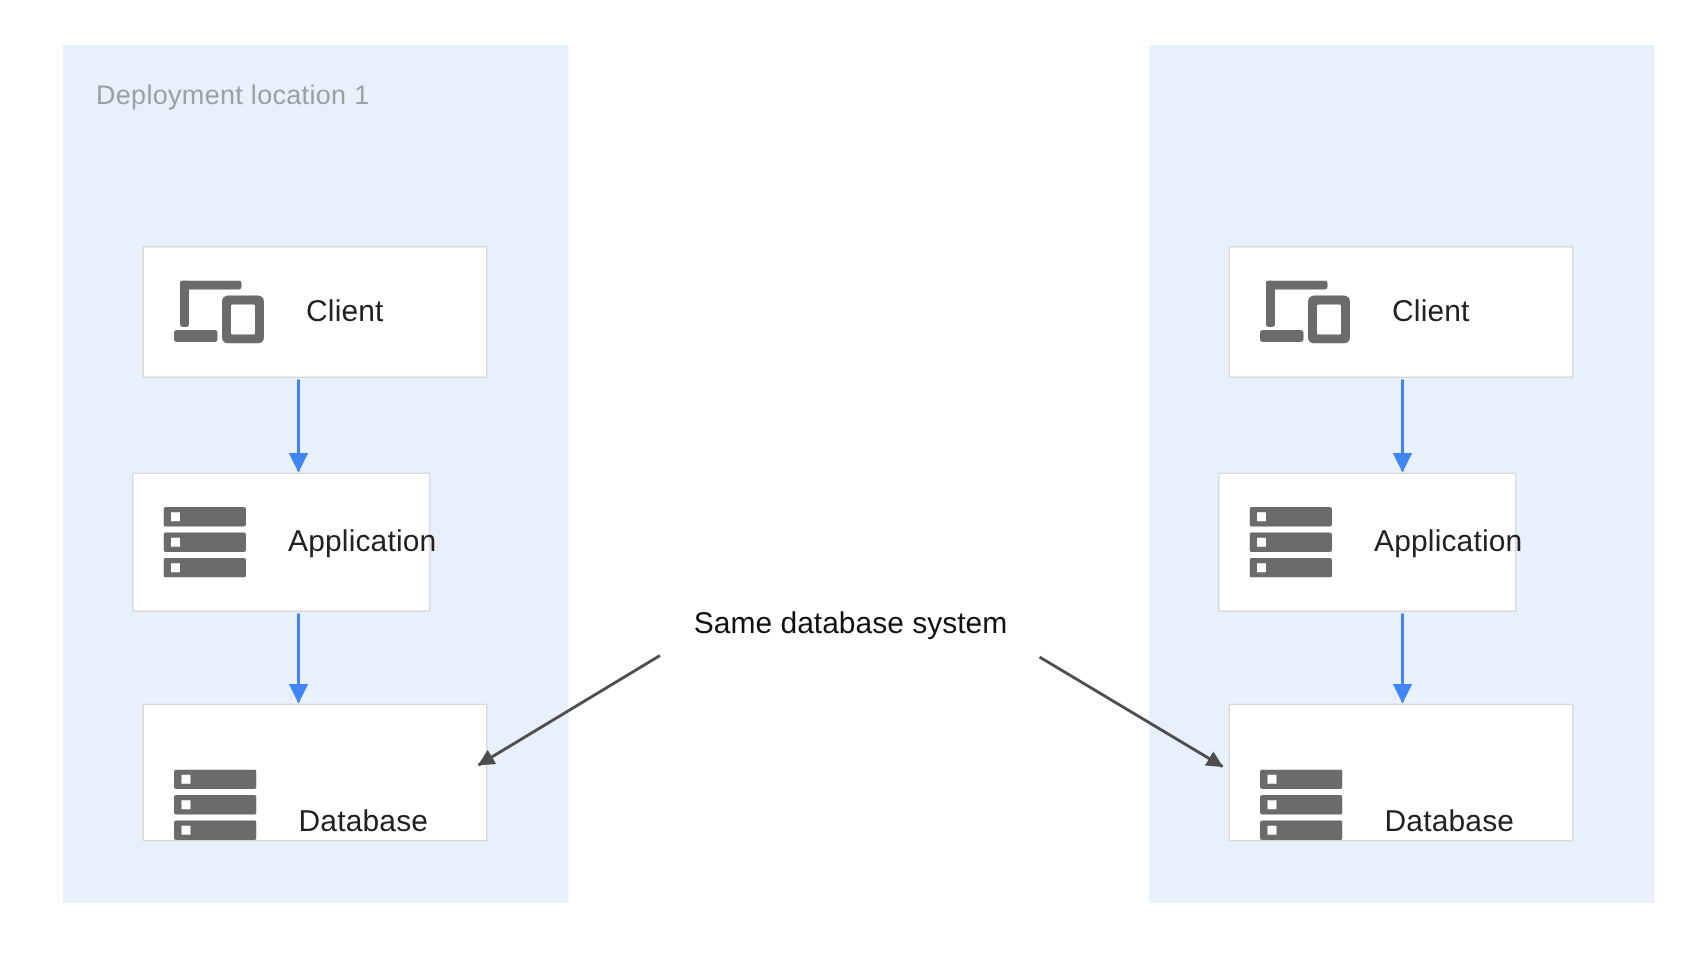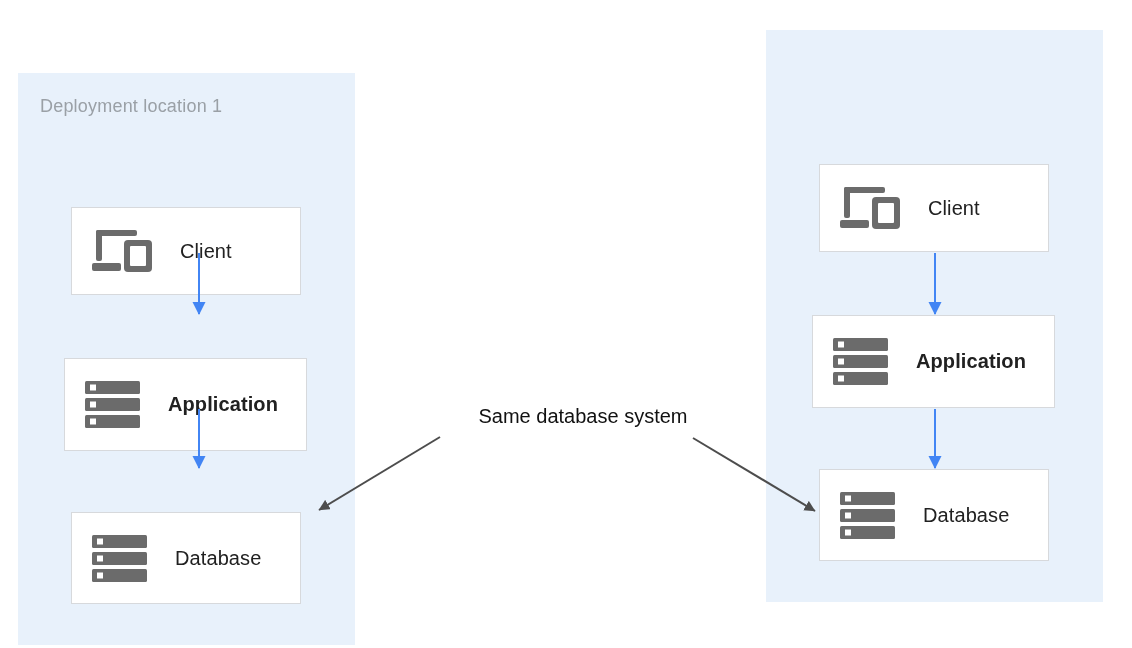--- a/index.html
+++ b/index.html
@@ -7,46 +7,46 @@
   body {
     font-family: "Liberation Sans", "DejaVu Sans", sans-serif;
     width: 1132px; height: 648px; position: relative; overflow: hidden;
   }
   .canvas { position: absolute; left: 0; top: 0; width: 1132px; height: 648px; }
 
   .location {
     position: absolute; top: 30px; width: 337px; height: 572px;
     background: #e8f1fb;
   }
-  .location.loc-1 { left: 18px; margin-top: 43px; }
+  .location.loc-1 { left: 42px; }
   .location.loc-2 { left: 766px; }
 
   .location-title {
     position: absolute; left: 22px; top: 22px;
     font-size: 18px; line-height: 22px; color: #9aa0a6;
     letter-spacing: 0.2px; white-space: nowrap;
   }
 
   .node {
     position: absolute; background: #ffffff; border: 1px solid #d7d9dc;
     display: flex; align-items: center; gap: 28px; padding-left: 20px;
   }
   .node-client      { left: 53px; top: 134px; width: 230px; height: 88px; text-align: right; }
-  .node-application { left: 46px; top: 285px; width: 243px; height: 93px; font-weight: bold; }
-  .node-database    { left: 53px; top: 439px; width: 230px; height: 92px; }
+  .node-application { left: 46px; top: 285px; width: 199px; height: 93px; }
+  .node-database    { left: 53px; top: 439px; width: 230px; height: 92px; align-items: flex-end; }
 
   .node-label {
     font-size: 20px; color: #212121; letter-spacing: 0.1px; white-space: nowrap;
   }
   .node-icon { flex: 0 0 auto; display: block; }
   .icon-fill { fill: #6b6b6b; }
   .icon-hole { fill: #ffffff; }
 
   .annotation {
-    position: absolute; left: 478px; top: 403px; width: 210px;
+    position: absolute; left: 462px; top: 403px; width: 210px;
     text-align: center; font-size: 20px; line-height: 27px; color: #111111;
   }
 
   .arrow-overlay {
     position: absolute; left: 0; top: 0; width: 1132px; height: 648px;
     pointer-events: none;
   }
 </style>
 </head>
 <body>

